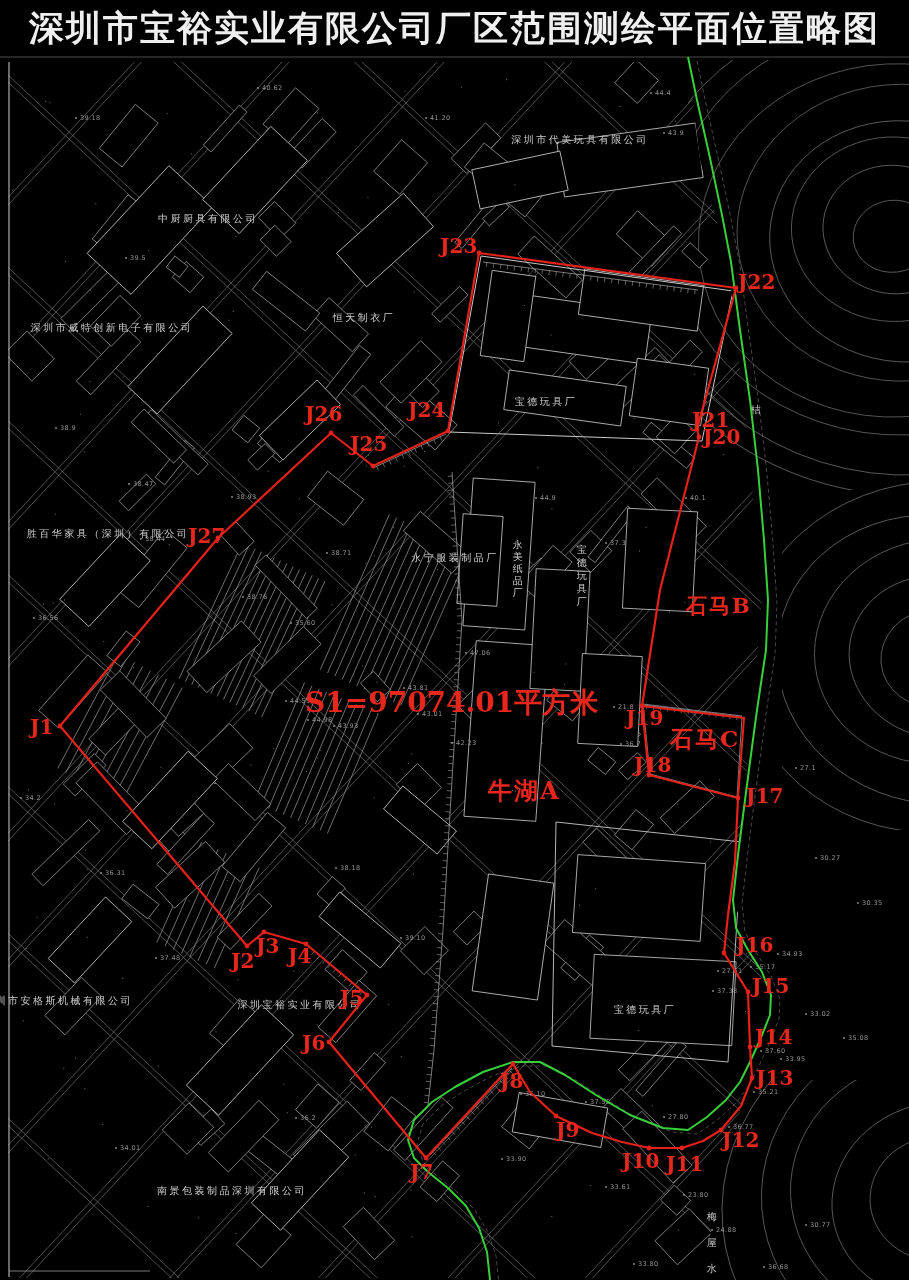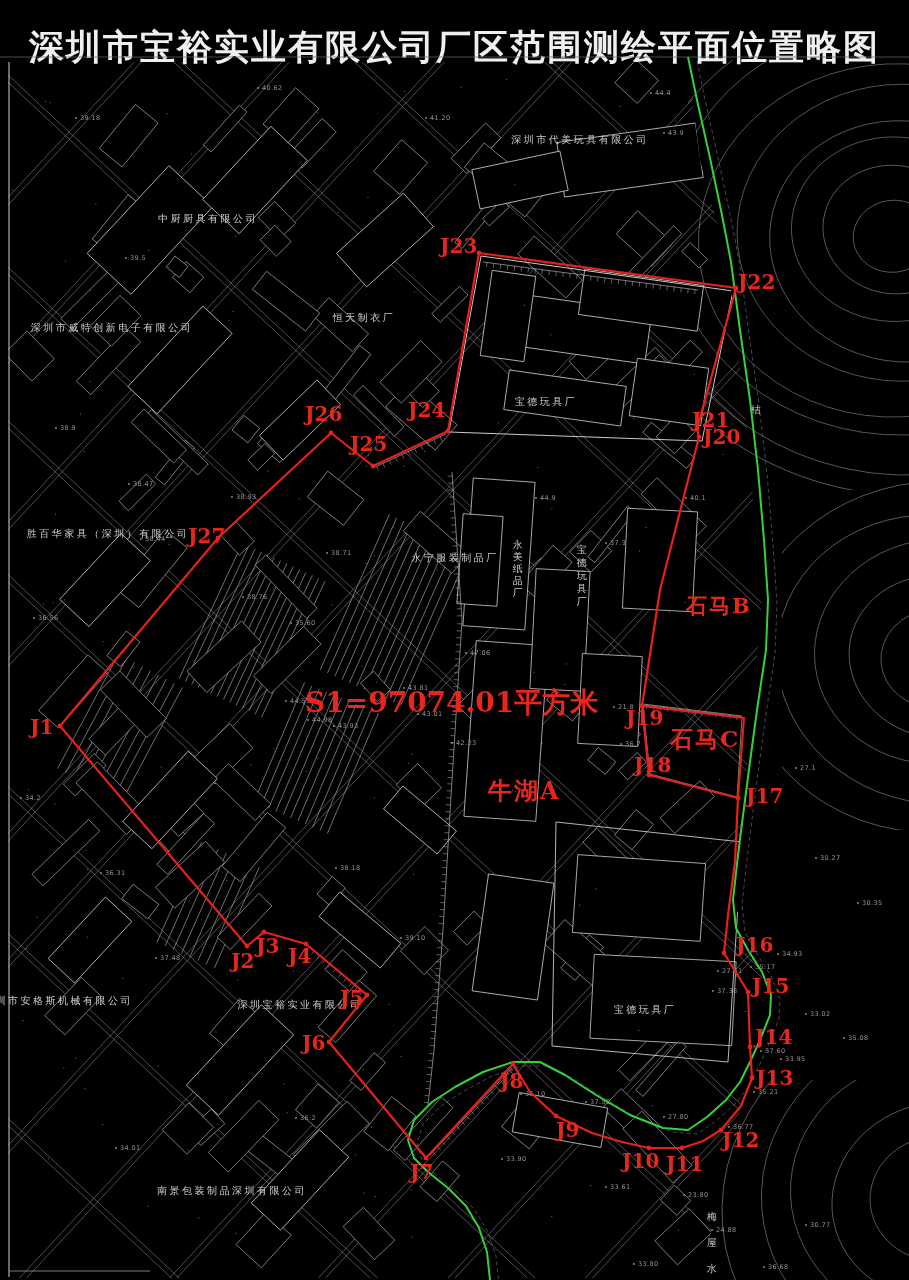--- a/index.html
+++ b/index.html
@@ -1,18 +1,18 @@
 <!DOCTYPE html>
 <html><head>
 <meta charset="utf-8">
 <style>
   html,body{margin:0;padding:0;background:#000;}
   #root{position:relative;width:909px;height:1280px;background:#000;overflow:hidden;
         font-family:"DejaVu Sans","Liberation Sans",sans-serif;}
-  #title{position:absolute;top:24px;left:0;width:909px;text-align:center;
+  #title{position:absolute;top:5px;left:0;width:909px;text-align:center;
          font-family:"DejaVu Serif","Liberation Serif",serif;font-weight:bold;
          font-size:35px;letter-spacing:2px;color:#efefef;white-space:nowrap;}
   #map{position:absolute;top:0;left:0;}
   text{user-select:none;}
 </style>
 </head>
 <body>
 
 <div id="root">
   <div id="title">深圳市宝裕实业有限公司厂区范围测绘平面位置略图</div>

